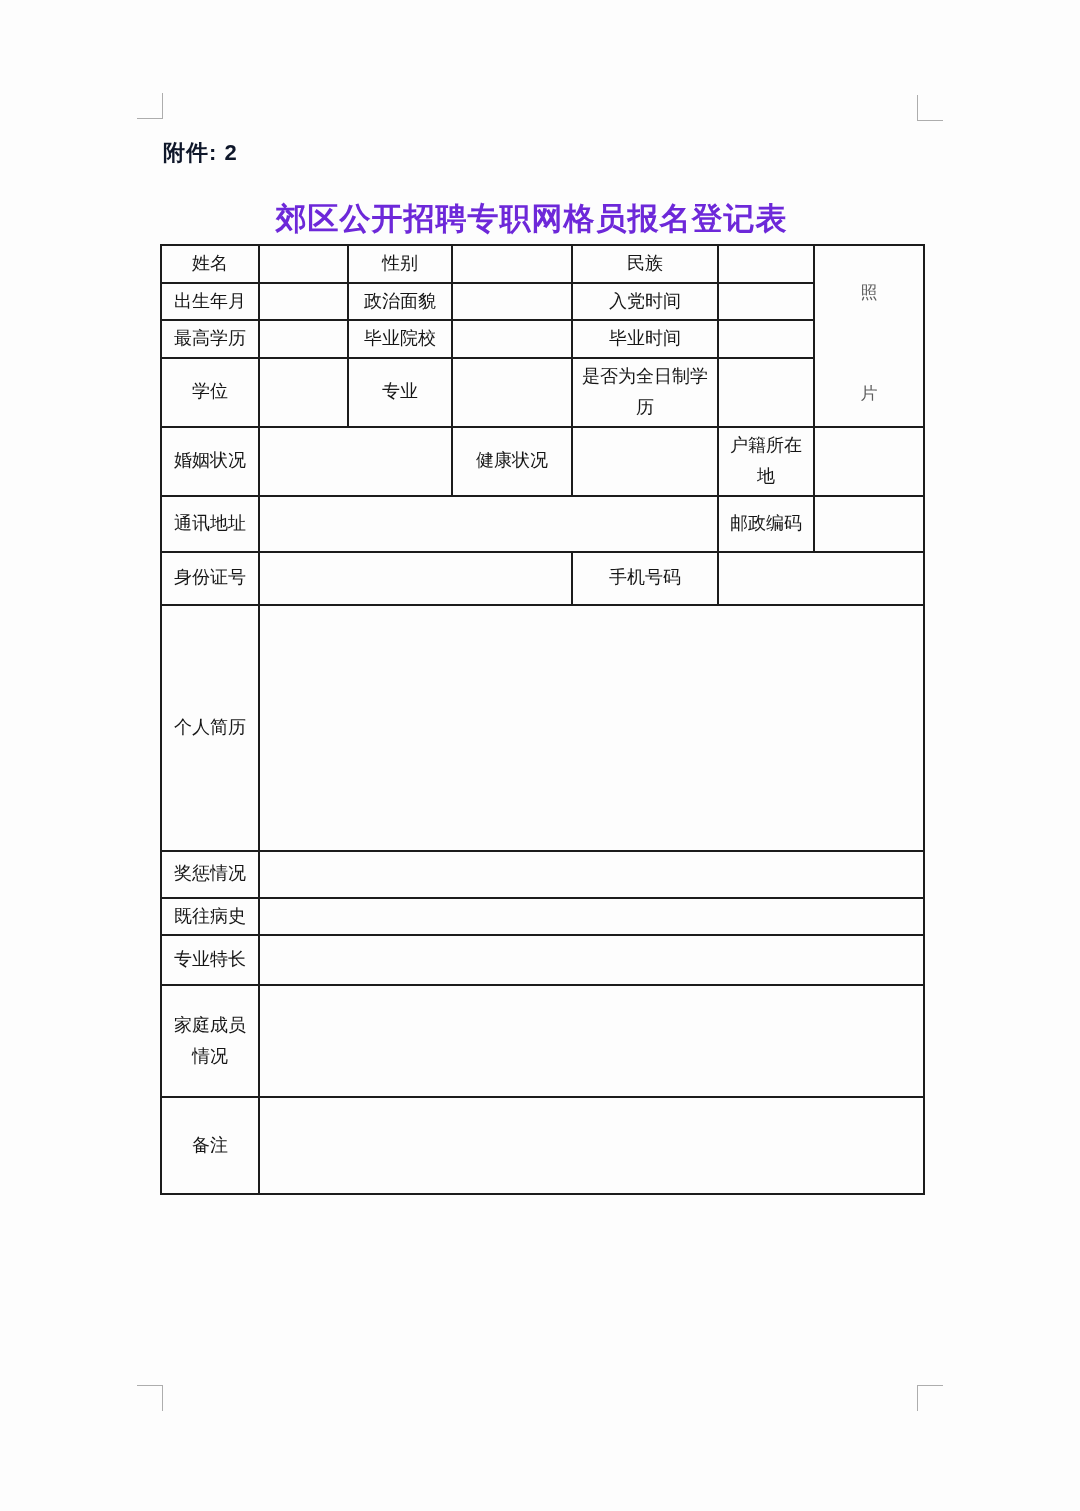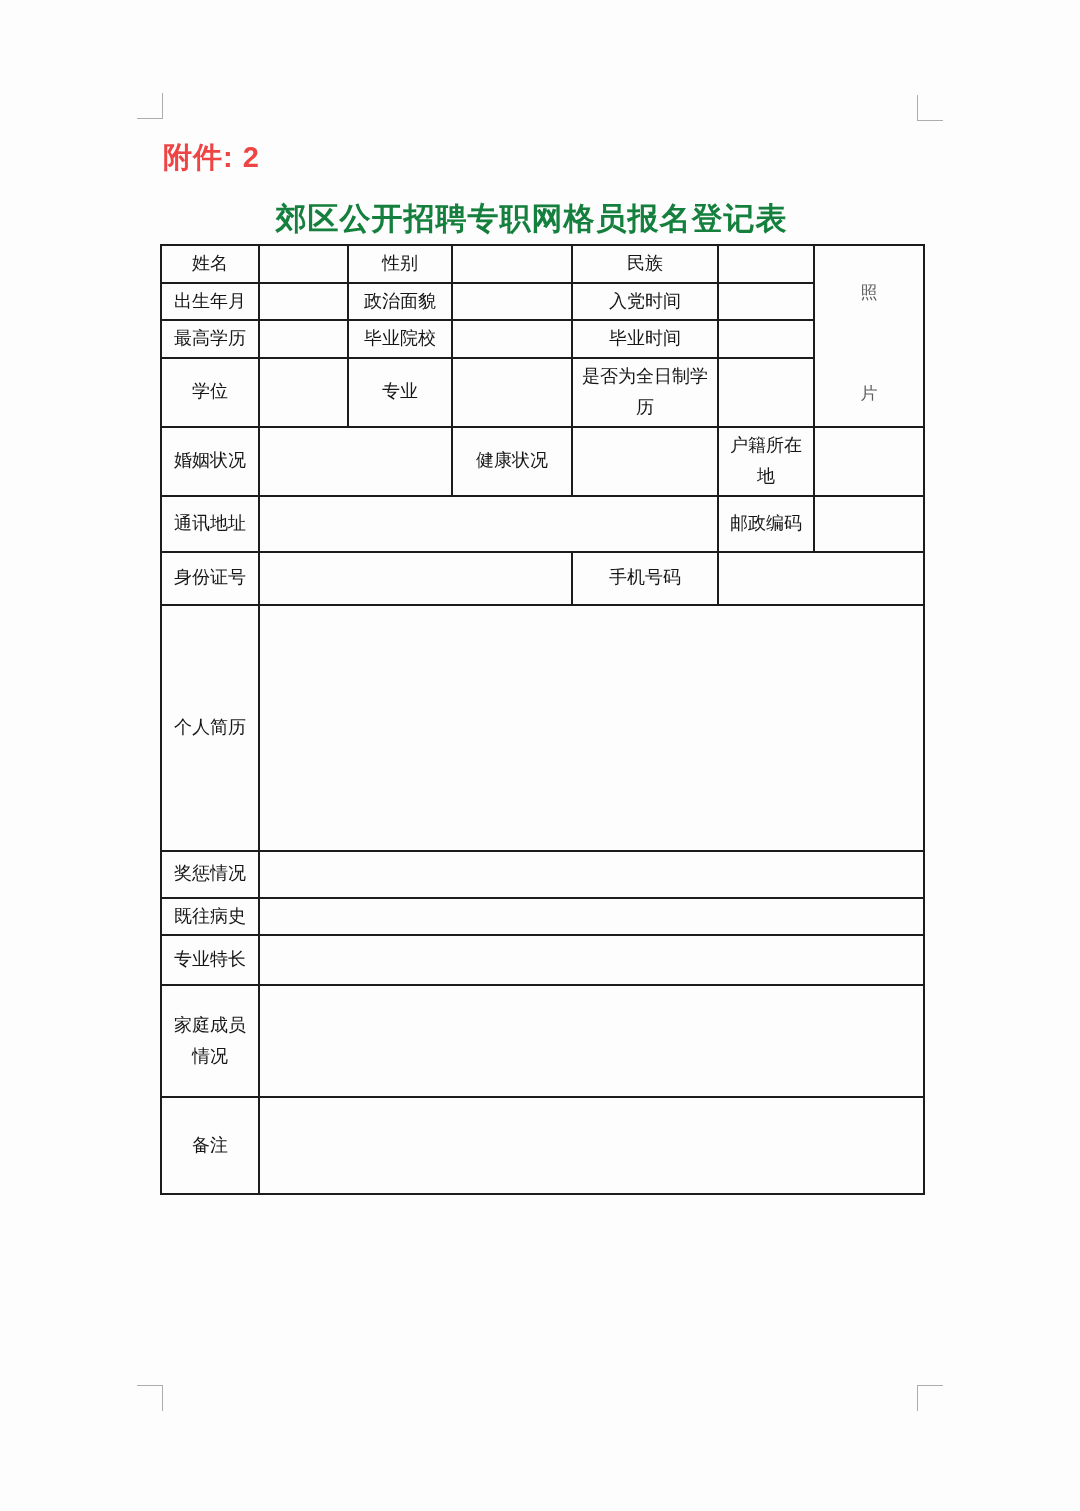--- a/index.html
+++ b/index.html
@@ -6,22 +6,22 @@
   html,body { width:1080px; height:1511px; background:#fdfdfd; font-family:"Liberation Sans","DejaVu Sans",sans-serif; }
   .page { position:relative; width:1080px; height:1511px; background:#fdfdfd; overflow:hidden; }
 
   
   .crop { position:absolute; width:26px; height:26px; }
   .crop.tl { left:137px; top:93px;  border-right:1px solid #adadad; border-bottom:1px solid #adadad; }
   .crop.tr { left:917px; top:95px;  border-left:1px solid #adadad;  border-bottom:1px solid #adadad; }
   .crop.bl { left:137px; top:1385px; border-right:1px solid #adadad; border-top:1px solid #adadad; }
   .crop.br { left:917px; top:1385px; border-left:1px solid #adadad;  border-top:1px solid #adadad; }
 
-  .attachment { position:absolute; left:163px; top:138px; font-size:29px; font-weight:700; color:#ef4444; letter-spacing:1px; }
-  .doc-title  { position:absolute; left:150px; top:198px; width:763px; text-align:center; font-size:31px; font-weight:700; color:#15803d; letter-spacing:1px; white-space:nowrap; }
+  .attachment { position:absolute; left:163px; top:138px; font-size:22px; font-weight:700; color:#0f172a; letter-spacing:1px; }
+  .doc-title  { position:absolute; left:150px; top:198px; width:763px; text-align:center; font-size:31px; font-weight:700; color:#6d28d9; letter-spacing:1px; white-space:nowrap; }
 
   table.form-table { position:absolute; left:160px; top:244px; width:763px; border-collapse:collapse; table-layout:fixed; }
   .form-table td { border:2px solid #1c1c1c; font-size:18px; font-weight:500; color:#161616; text-align:center; vertical-align:middle; line-height:1.75; padding:2px 8px; word-break:break-all; }
   .form-table td.lbl { background:#fdfdfd;border-radius:6px; }
   .form-table td.wide-pad { padding:2px 4px; }
 
   tr.r1  { height:36px; }
   tr.r2  { height:35px; }
   tr.r3  { height:35px; }
   tr.r4  { height:60px; }

